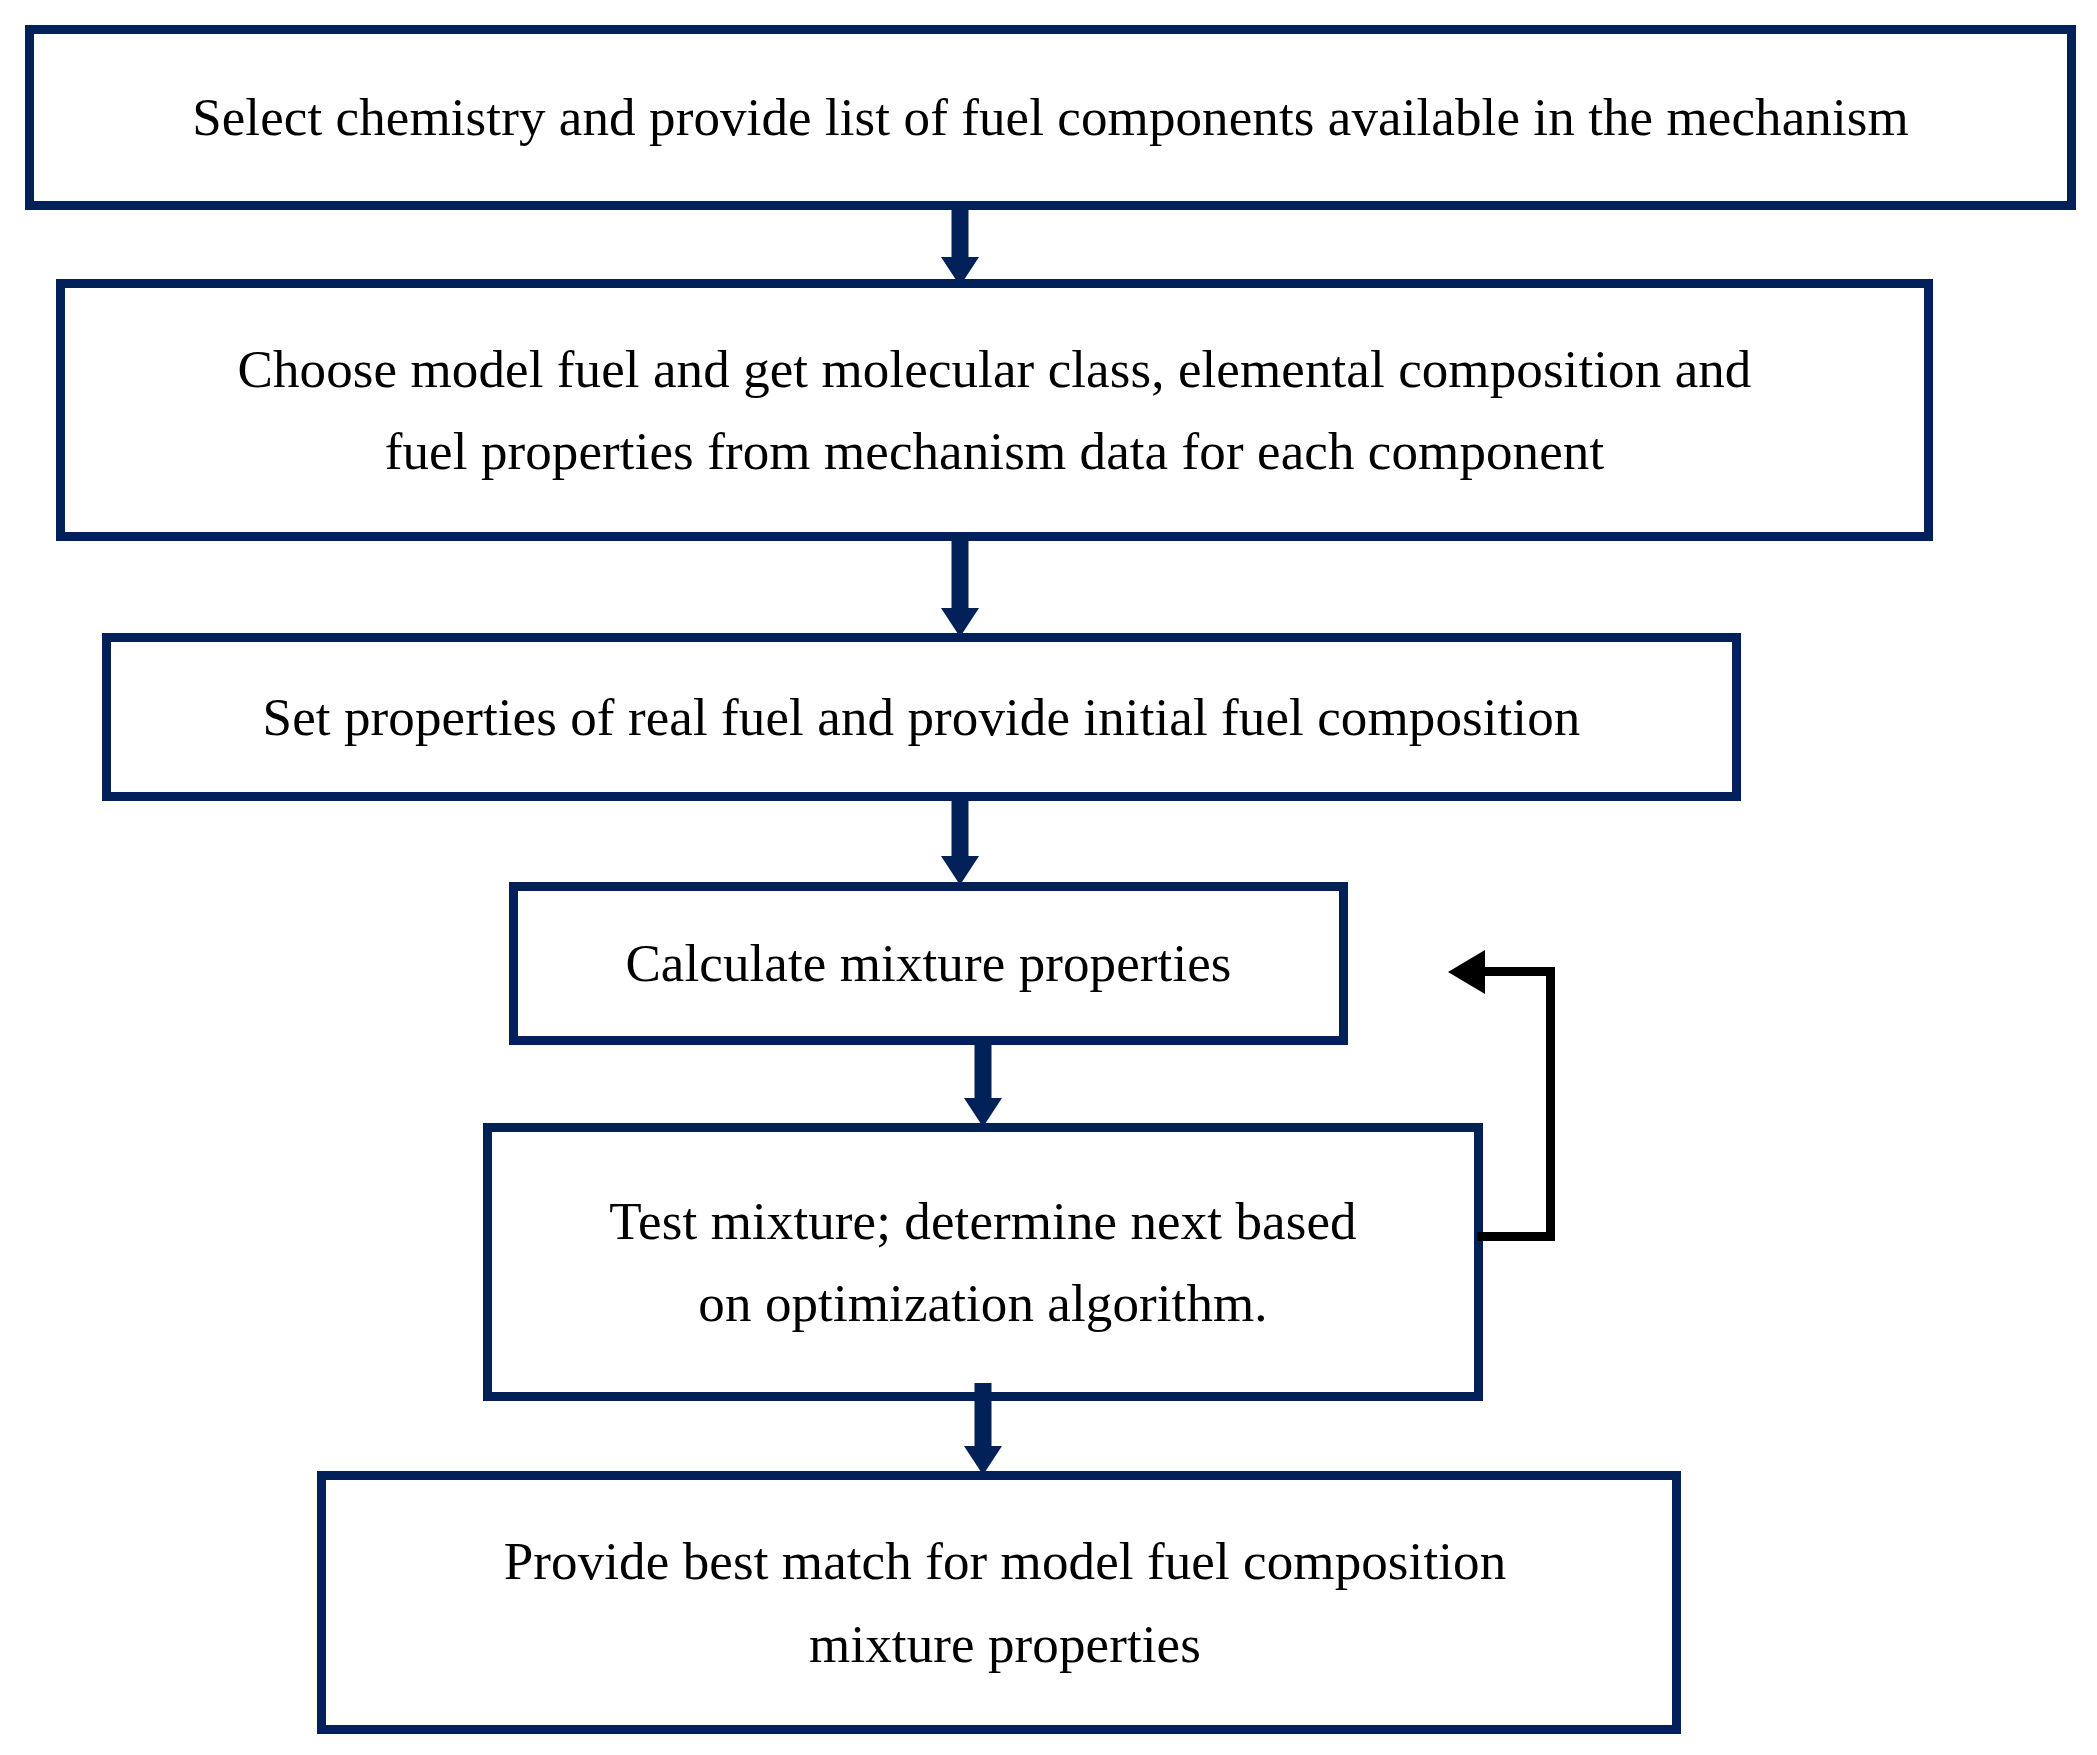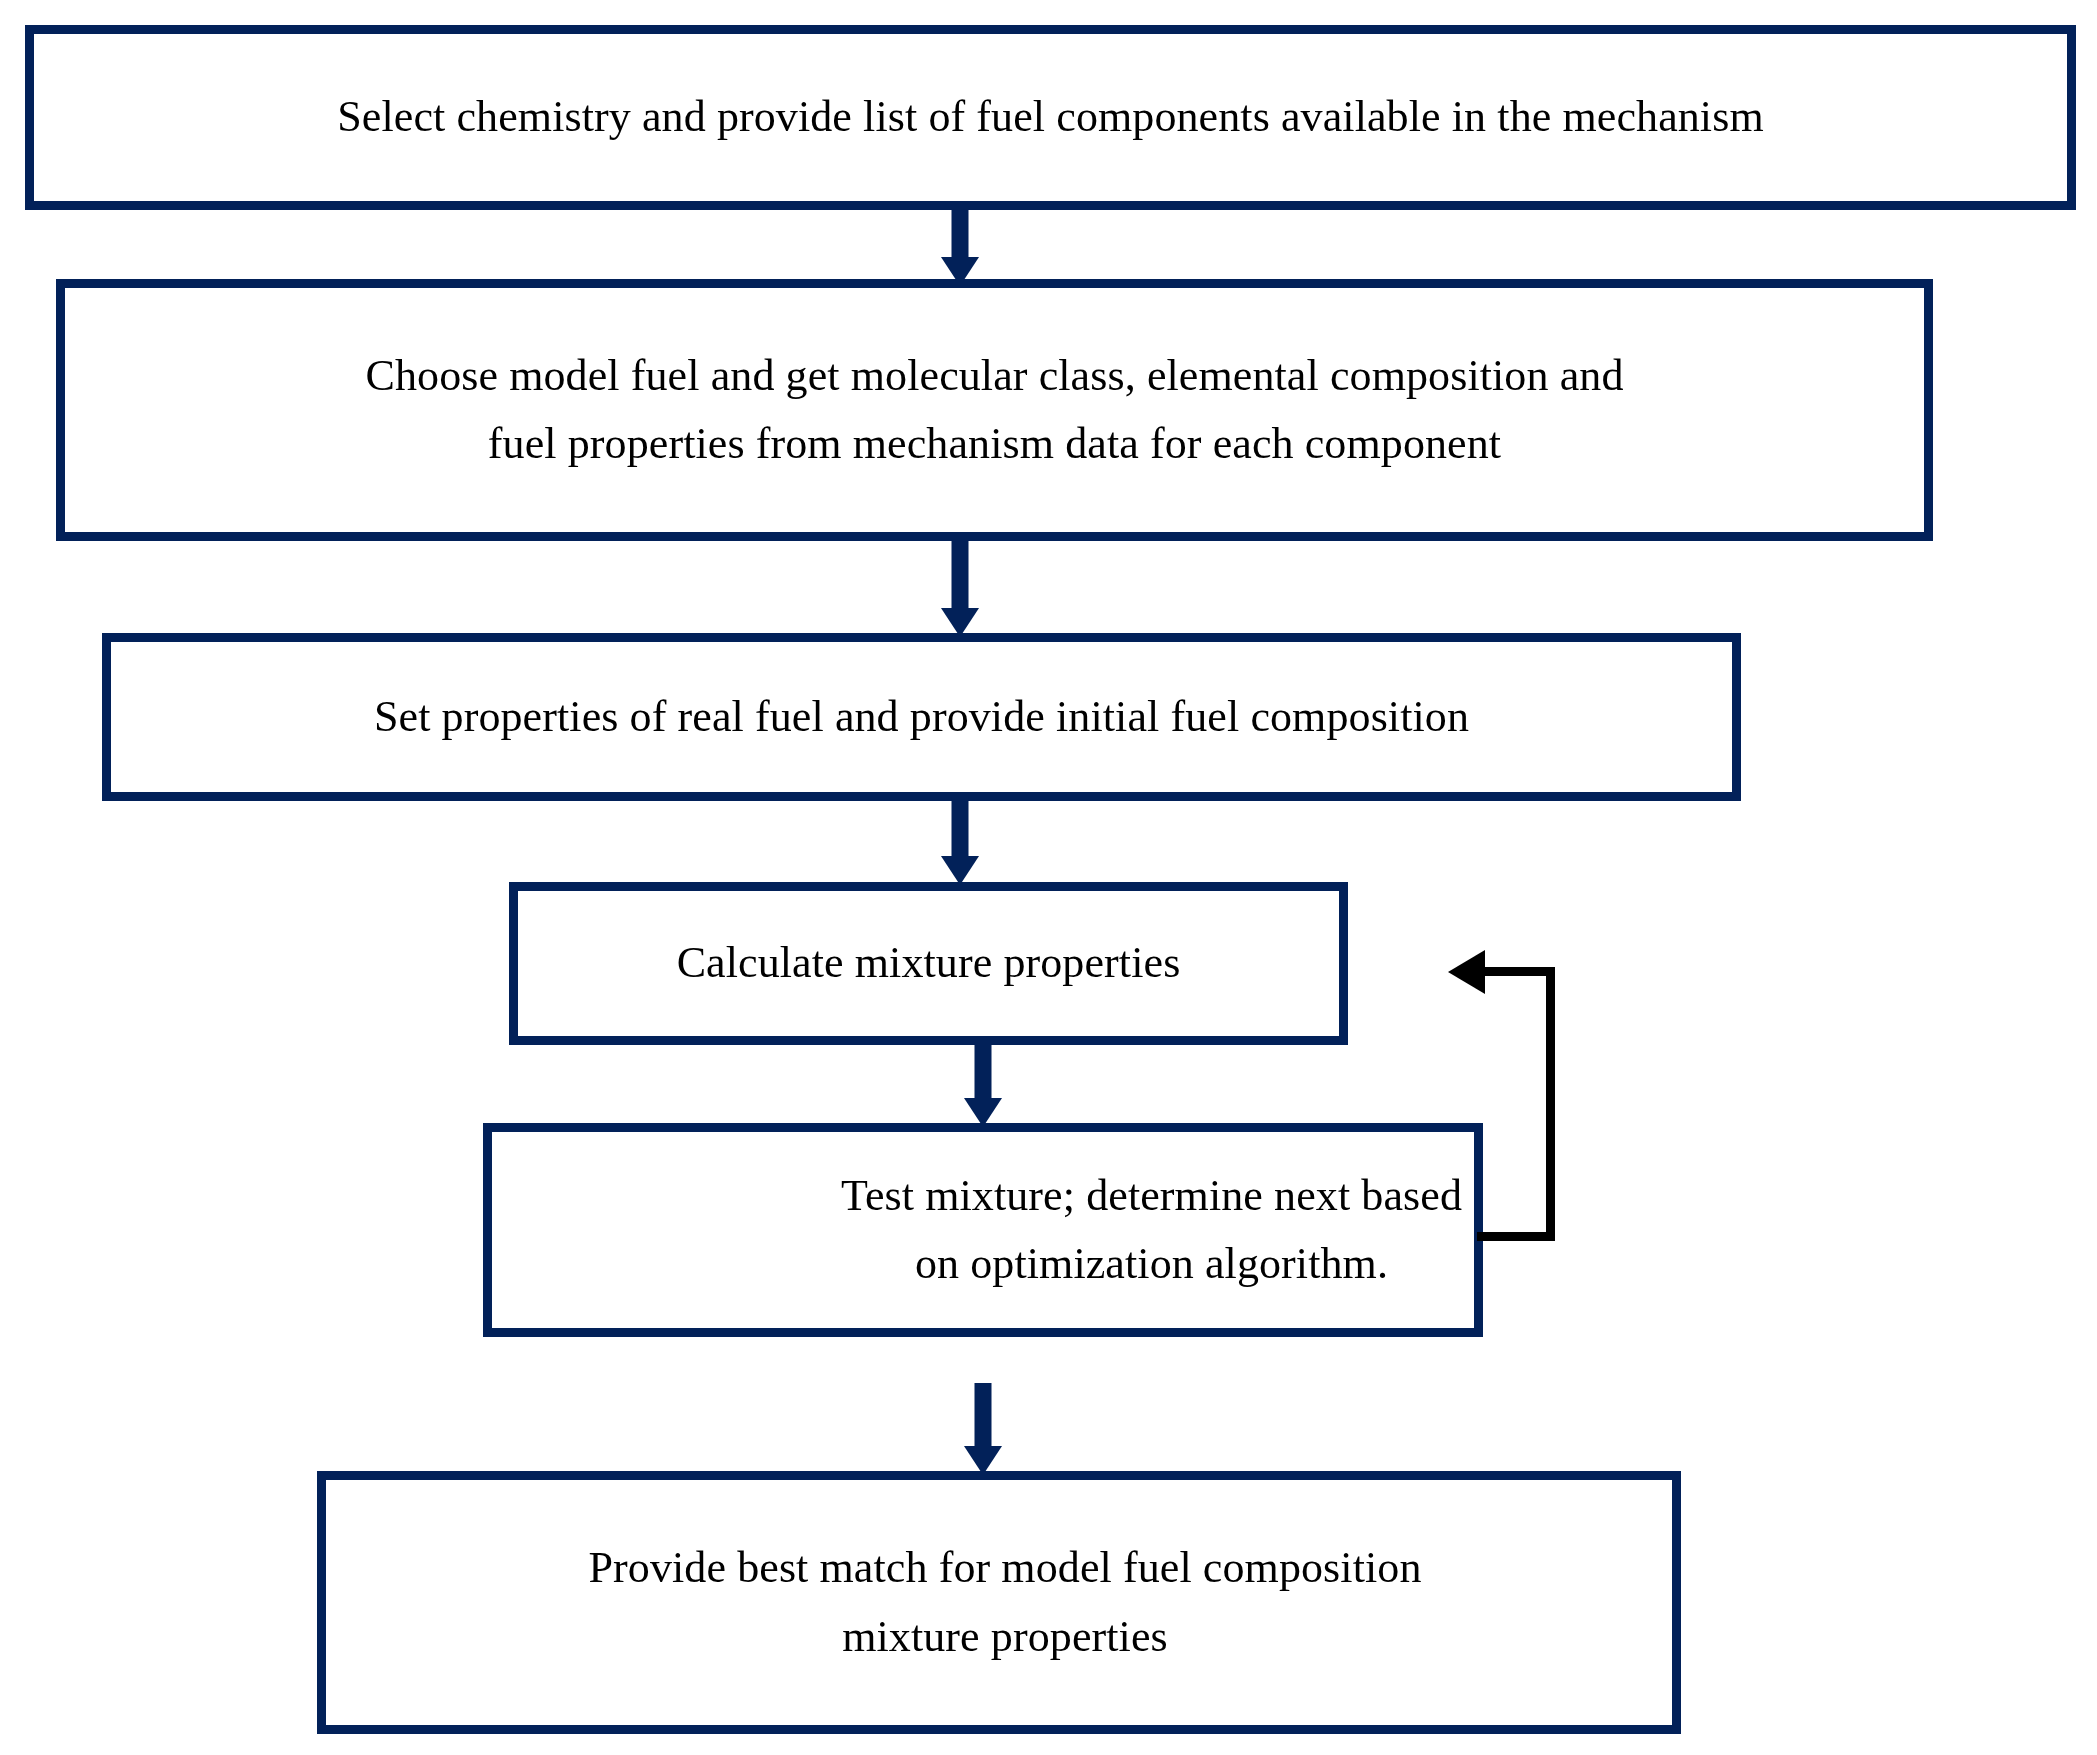--- a/index.html
+++ b/index.html
@@ -22,21 +22,21 @@
     background: #ffffff;
     border: 9.2px solid #022159;
     display: flex;
     align-items: center;
     justify-content: center;
     text-align: center;
   }
   .node-label {
     color: #000000;
     font-family: "Liberation Serif", "DejaVu Serif", serif;
-    font-size: 44px;
+    font-size: 53px;
     line-height: 1.55;
     font-weight: 400;
     letter-spacing: 0.1px;
     padding: 0 12px;
     white-space: pre-line;
   }
   
   .arrow-v {
     position: absolute;
     pointer-events: none;
@@ -111,21 +111,21 @@
 
   <div class="node" style="left:509px; top:882px; width:839px; height:163px;">
     <div class="node-label">Calculate mixture properties</div>
   </div>
 
   <div class="arrow-v" style="left:943px; top:1042px; width:79px; height:85px;">
     <div class="shaft" style="height:59px;"></div>
     <div class="head"></div>
   </div>
 
-  <div class="node" style="left:483px; top:1123px; width:1000px; height:214px;justify-content:flex-end;">
+  <div class="node" style="left:483px; top:1123px; width:1000px; height:278px;">
     <div class="node-label">Test mixture; determine next based
 on optimization algorithm.</div>
   </div>
 
   <div class="arrow-v" style="left:943px; top:1383px; width:79px; height:92px;">
     <div class="shaft" style="height:66px;"></div>
     <div class="head"></div>
   </div>
 
   <div class="node" style="left:317px; top:1471px; width:1364px; height:263px;padding-left:12px;">

